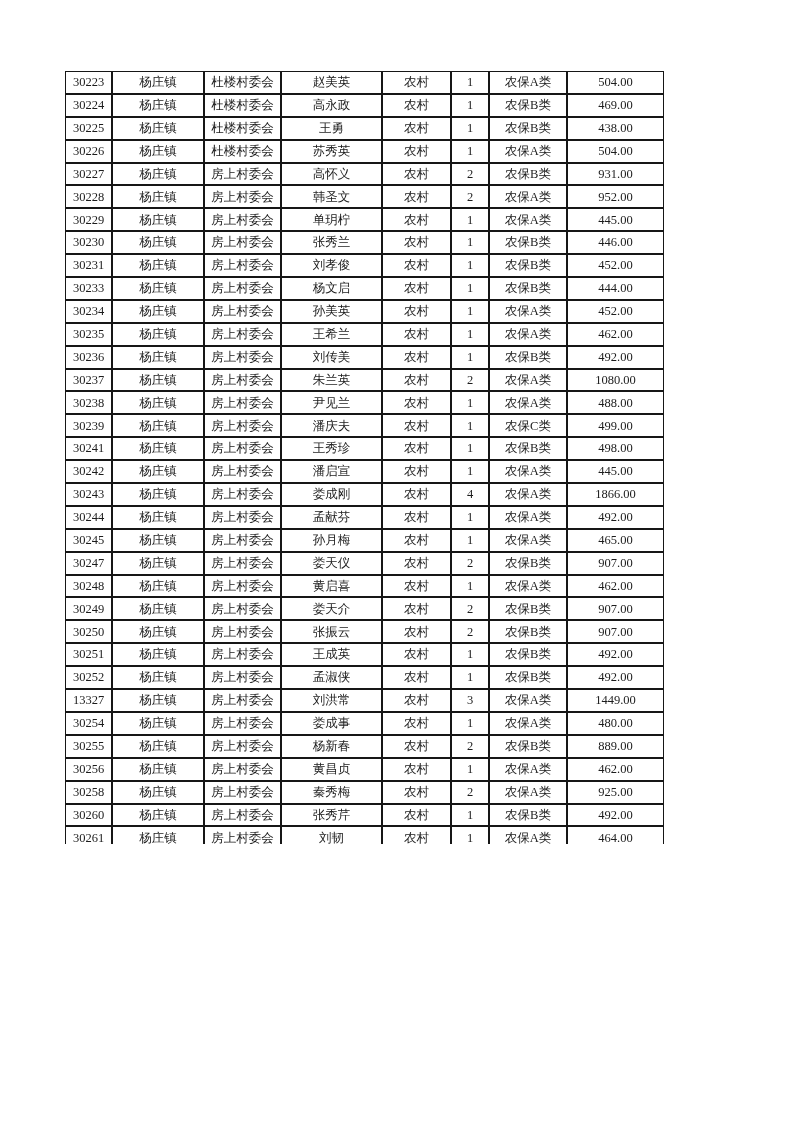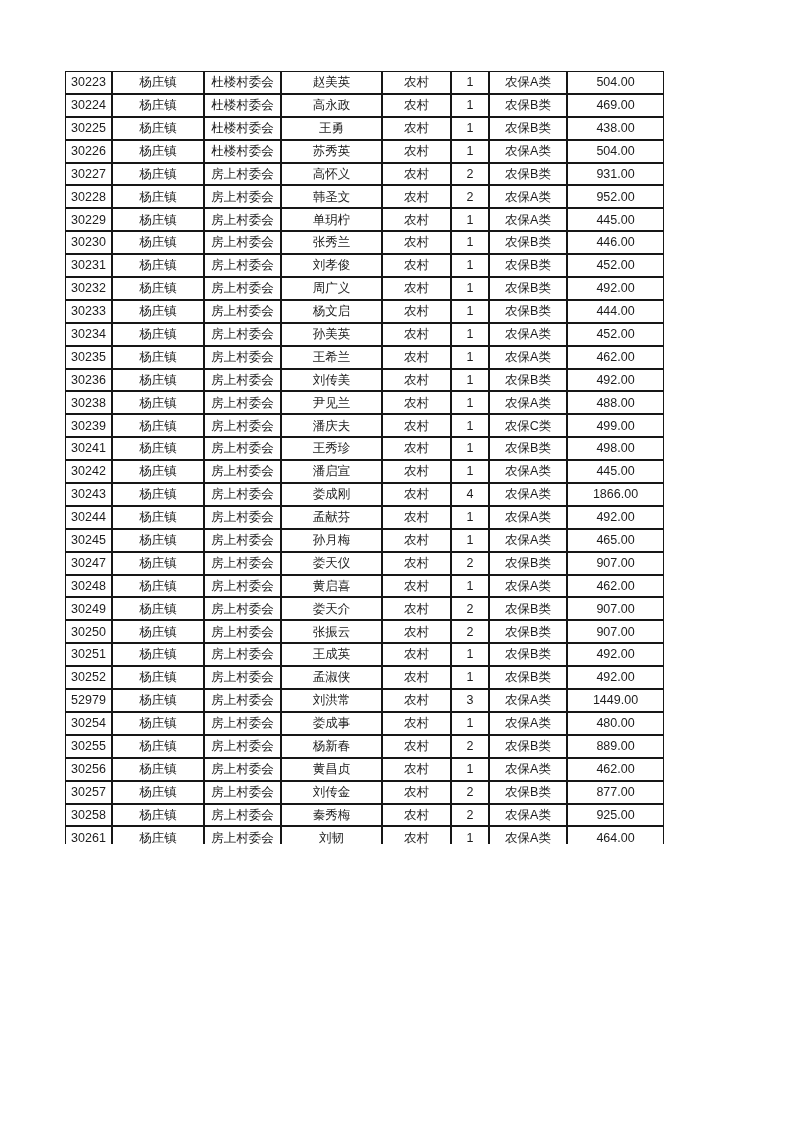--- a/index.html
+++ b/index.html
@@ -5,21 +5,21 @@
   html, body {
     margin: 0;
     padding: 0;
     background: #ffffff;
   }
   .page {
     position: relative;
     width: 793px;
     height: 844px;
     background: #ffffff;
-    font-family: Liberation Sans, sans-serif;
+    font-family: Liberation Serif, serif;
     color: #1c1c1c;
     overflow: hidden;
   }
   table.roster {
     position: absolute;
     left: 65px;
     top: 71px;
     border-collapse: separate;
     border-spacing: 0;
     table-layout: fixed;
@@ -146,68 +146,68 @@
           <td>30231</td>
           <td>杨庄镇</td>
           <td>房上村委会</td>
           <td>刘孝俊</td>
           <td>农村</td>
           <td>1</td>
           <td>农保B类</td>
           <td>452.00</td>
         </tr>
         <tr>
-          <td>30232</td>
-          <td>杨庄镇</td>
-          <td>房上村委会</td>
-          <td>周广义</td>
+          <td>30233</td>
+          <td>杨庄镇</td>
+          <td>房上村委会</td>
+          <td>杨文启</td>
+          <td>农村</td>
+          <td>1</td>
+          <td>农保B类</td>
+          <td>444.00</td>
+        </tr>
+        <tr>
+          <td>30234</td>
+          <td>杨庄镇</td>
+          <td>房上村委会</td>
+          <td>孙美英</td>
+          <td>农村</td>
+          <td>1</td>
+          <td>农保A类</td>
+          <td>452.00</td>
+        </tr>
+        <tr>
+          <td>30235</td>
+          <td>杨庄镇</td>
+          <td>房上村委会</td>
+          <td>王希兰</td>
+          <td>农村</td>
+          <td>1</td>
+          <td>农保A类</td>
+          <td>462.00</td>
+        </tr>
+        <tr>
+          <td>30236</td>
+          <td>杨庄镇</td>
+          <td>房上村委会</td>
+          <td>刘传美</td>
           <td>农村</td>
           <td>1</td>
           <td>农保B类</td>
           <td>492.00</td>
         </tr>
         <tr>
-          <td>30233</td>
-          <td>杨庄镇</td>
-          <td>房上村委会</td>
-          <td>杨文启</td>
-          <td>农村</td>
-          <td>1</td>
-          <td>农保B类</td>
-          <td>444.00</td>
-        </tr>
-        <tr>
-          <td>30234</td>
-          <td>杨庄镇</td>
-          <td>房上村委会</td>
-          <td>孙美英</td>
-          <td>农村</td>
-          <td>1</td>
-          <td>农保A类</td>
-          <td>452.00</td>
-        </tr>
-        <tr>
-          <td>30235</td>
-          <td>杨庄镇</td>
-          <td>房上村委会</td>
-          <td>王希兰</td>
-          <td>农村</td>
-          <td>1</td>
-          <td>农保A类</td>
-          <td>462.00</td>
-        </tr>
-        <tr>
-          <td>30236</td>
-          <td>杨庄镇</td>
-          <td>房上村委会</td>
-          <td>刘传美</td>
-          <td>农村</td>
-          <td>1</td>
-          <td>农保B类</td>
-          <td>492.00</td>
+          <td>30237</td>
+          <td>杨庄镇</td>
+          <td>房上村委会</td>
+          <td>朱兰英</td>
+          <td>农村</td>
+          <td>2</td>
+          <td>农保A类</td>
+          <td>1080.00</td>
         </tr>
         <tr>
           <td>30238</td>
           <td>杨庄镇</td>
           <td>房上村委会</td>
           <td>尹见兰</td>
           <td>农村</td>
           <td>1</td>
           <td>农保A类</td>
           <td>488.00</td>
@@ -326,21 +326,21 @@
           <td>30252</td>
           <td>杨庄镇</td>
           <td>房上村委会</td>
           <td>孟淑侠</td>
           <td>农村</td>
           <td>1</td>
           <td>农保B类</td>
           <td>492.00</td>
         </tr>
         <tr>
-          <td>52979</td>
+          <td>13327</td>
           <td>杨庄镇</td>
           <td>房上村委会</td>
           <td>刘洪常</td>
           <td>农村</td>
           <td>3</td>
           <td>农保A类</td>
           <td>1449.00</td>
         </tr>
         <tr>
           <td>30254</td>
@@ -366,38 +366,38 @@
           <td>30256</td>
           <td>杨庄镇</td>
           <td>房上村委会</td>
           <td>黄昌贞</td>
           <td>农村</td>
           <td>1</td>
           <td>农保A类</td>
           <td>462.00</td>
         </tr>
         <tr>
-          <td>30257</td>
-          <td>杨庄镇</td>
-          <td>房上村委会</td>
-          <td>刘传金</td>
-          <td>农村</td>
-          <td>2</td>
-          <td>农保B类</td>
-          <td>877.00</td>
-        </tr>
-        <tr>
           <td>30258</td>
           <td>杨庄镇</td>
           <td>房上村委会</td>
           <td>秦秀梅</td>
           <td>农村</td>
           <td>2</td>
           <td>农保A类</td>
           <td>925.00</td>
+        </tr>
+        <tr>
+          <td>30260</td>
+          <td>杨庄镇</td>
+          <td>房上村委会</td>
+          <td>张秀芹</td>
+          <td>农村</td>
+          <td>1</td>
+          <td>农保B类</td>
+          <td>492.00</td>
         </tr>
         <tr>
           <td>30261</td>
           <td>杨庄镇</td>
           <td>房上村委会</td>
           <td>刘韧</td>
           <td>农村</td>
           <td>1</td>
           <td>农保A类</td>
           <td>464.00</td>

